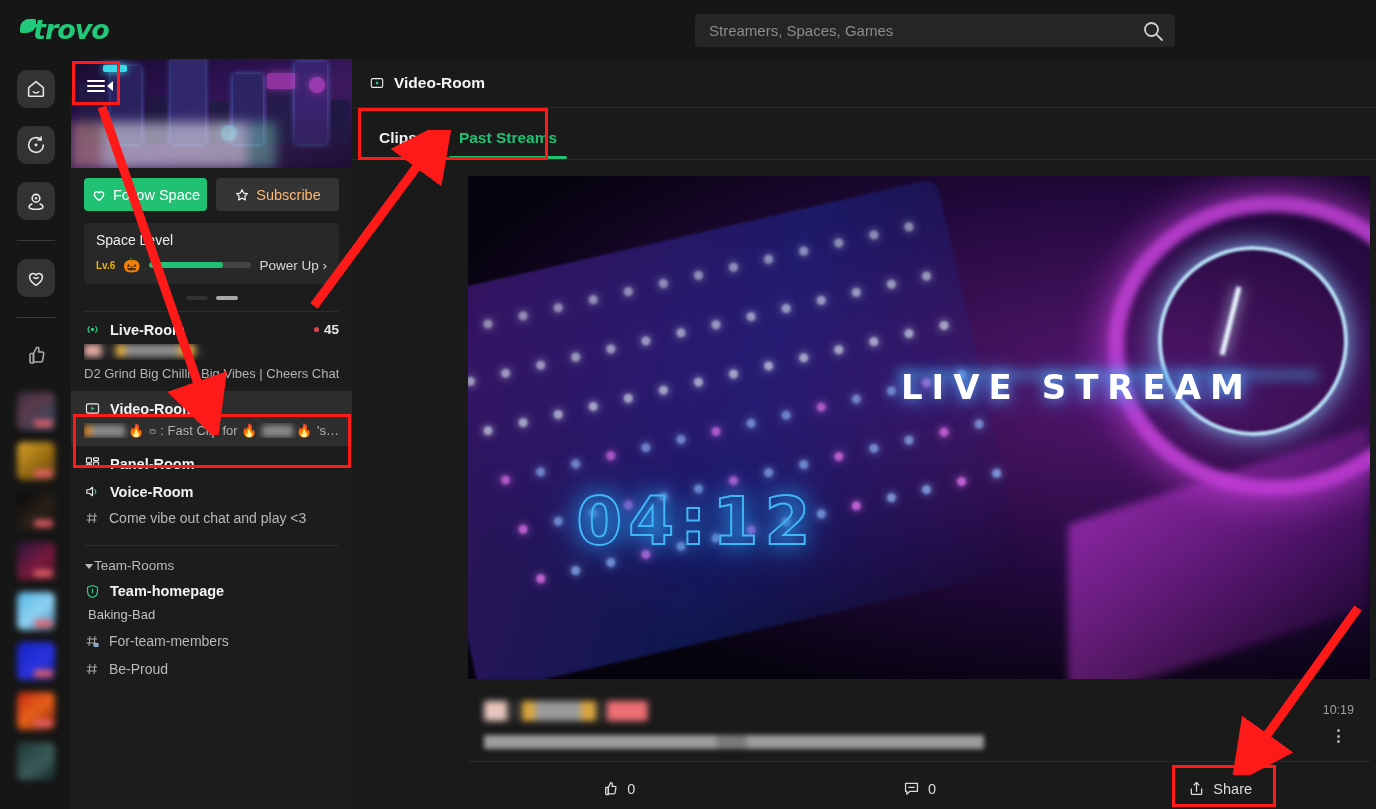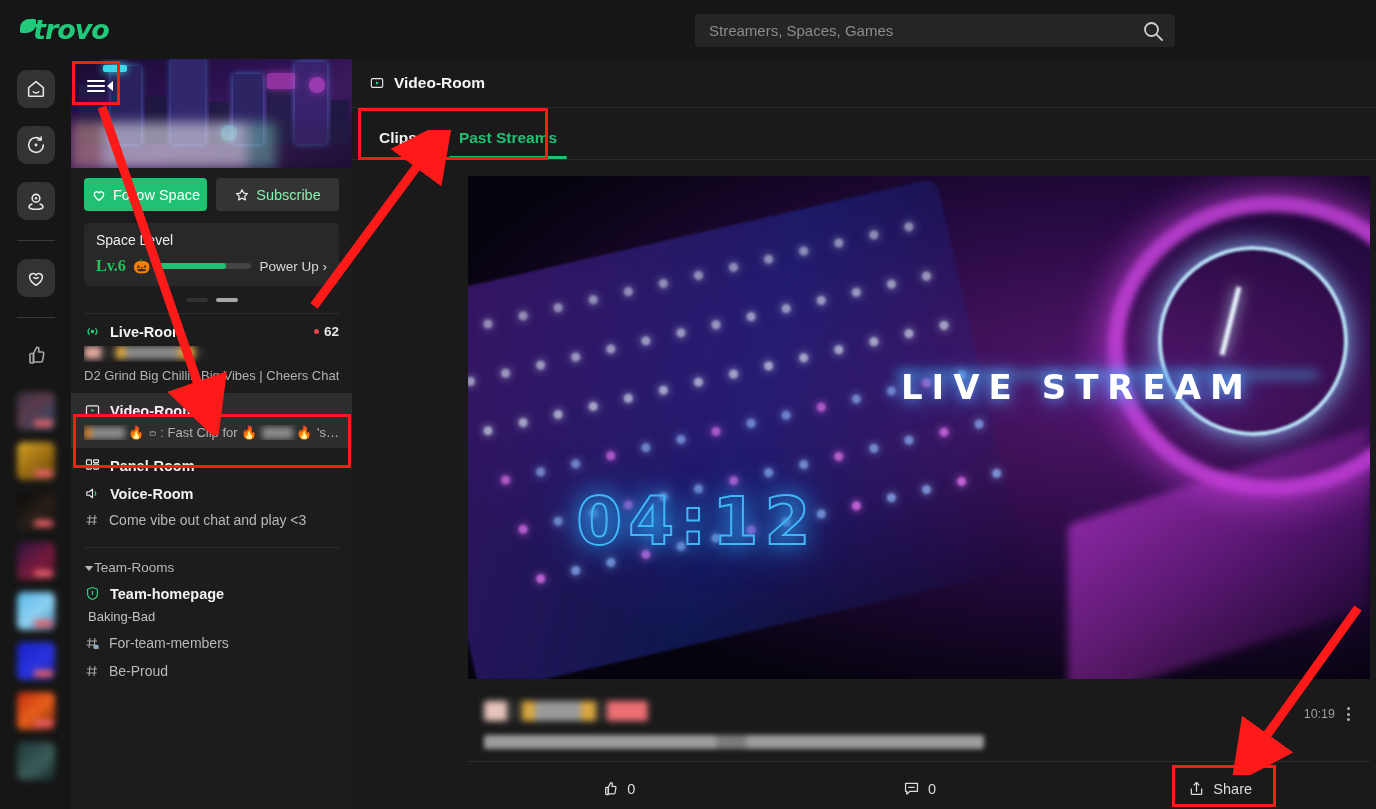--- a/index.html
+++ b/index.html
@@ -92,29 +92,29 @@
     z-index: 5;
   }
   .hl-box { position: absolute; border: 3px solid #ff1a1a; pointer-events: none; z-index: 60; }
   #btnrow { display: flex; gap: 9px; margin-top: 10px; padding: 0 13px; }
   .btn {
     height: 33px; border-radius: 4px; display: flex; align-items: center;
     justify-content: center; gap: 6px; font-size: 14.5px; cursor: pointer;
     font-weight: 500;
   }
   #follow-btn { flex: 1; background: #21c173; color: #fff; }
-  #subscribe-btn { flex: 1; background: #343434; color: #86efac; align-items: center; }
+  #subscribe-btn { flex: 1; background: #343434; color: #fdba74; align-items: center; }
 
   #levelcard {
     margin: 12px 13px 0 13px; background: #282828; border-radius: 5px;
     padding: 9px 12px 11px 12px;
   }
   #level-title { font-size: 14px; color: #ededed; font-weight: 500; }
   #level-row { display: flex; align-items: center; gap: 8px; margin-top: 9px; }
-  #level-num { font-size: 16px; font-weight: bold; color: #22c55e; font-family: Liberation Serif, serif; }
+  #level-num { font-size: 10px; font-weight: bold; color: #eab308; }
   #level-emoji { font-size: 14px; }
   #level-bar {
     flex: 1; height: 6px; border-radius: 3px; background: #444; overflow: hidden;
   }
   #level-fill { height: 100%; width: 72%; background: #21c173; border-radius: 3px; }
   #powerup { font-size: 13.5px; color: #d8d8d8; white-space: nowrap; cursor: pointer; }
 
   #dots { display: flex; gap: 8px; justify-content: center; margin-top: 12px; }
   .dot { width: 22px; height: 4px; border-radius: 2px; background: #323232; cursor: pointer; }
   .dot.on { background: #a8a8a8; }
@@ -130,21 +130,21 @@
   .room-count .rdot { width: 5px; height: 5px; border-radius: 50%; background: #e0464f; display: inline-block; }
   .room-sub { font-size: 13px; color: #b2b2b2; margin-top: 6px; white-space: nowrap; overflow: hidden; }
   .blurtext { filter: blur(3.4px); display: inline-block; }
   .sub-item { font-size: 14px; color: #b8b8b8; display: flex; align-items: center; gap: 9px; padding: 8px 13px; cursor: pointer; }
   .room.active { background: #2e2e2e; }
 
   #team-header {
     display: flex; align-items: center; font-size: 13.5px;
     color: #b8b8b8; padding: 12px 13px 4px 13px; cursor: pointer;
   }
-  .team-row { padding: 6px 13px; display: flex; align-items: center; gap: 9px; cursor: pointer; }
+  .team-row { padding: 6px 13px; display: flex; align-items: flex-start; gap: 9px; cursor: pointer; }
   .team-row .label { font-size: 14.5px; font-weight: bold; color: #f2f2f2; }
   .team-row .label.dim { font-weight: normal; color: #b8b8b8; font-size: 14px; }
   .team-sub { font-size: 13px; color: #c2c2c2; padding: 1px 13px 5px 17px; }
 
   
   #main {
     position: absolute; left: 352px; top: 59px; width: 1024px; height: 750px;
     background: #1a1a1a;
   }
   #main-head {
@@ -188,21 +188,21 @@
 
   #meta { position: absolute; left: 116px; top: 628px; width: 902px; }
   #meta-top { display: flex; align-items: flex-start; padding: 14px 16px 12px 16px; }
   #meta-left { flex: 1; }
   #uploader { height: 20px; width: 185px; filter: blur(3.2px);
     background: linear-gradient(90deg,#e7c5bd 0 12%,#2a2a2a 13% 20%,#d9a63e 21% 27%,#9a9a9a 28% 52%,#d9a63e 53% 60%,#2a2a2a 61% 66%,#ee6f74 67% 88%,transparent 89% 100%);
     border-radius: 3px; }
   #vidtitle { margin-top: 14px; height: 14px; width: 500px; filter: blur(2.6px);
     background: linear-gradient(90deg,#9c9c9c 0 46%,#7b7b7b 47% 52%,#9c9c9c 53% 100%);
     border-radius: 2px; }
-  #meta-right { display: flex; align-items: center; gap: 8px; padding-top: 2px; }
+  #meta-right { display: flex; align-items: center; gap: 8px; padding-top: 2px; flex-direction: column; }
   #timestamp { font-size: 12.5px; color: #9d9d9d; }
   #kebab { display: flex; flex-direction: column; gap: 2.5px; cursor: pointer; padding: 4px; }
   #kebab i { width: 3px; height: 3px; border-radius: 50%; background: #b0b0b0; display: block; }
 
   #actions {
     border-top: 1px solid #2c2c2c; height: 54px; display: flex; align-items: center;
   }
   .act { flex: 1; display: flex; align-items: center; justify-content: center; gap: 7px;
     font-size: 14.5px; color: #dcdcdc; cursor: pointer; }
 
@@ -354,21 +354,21 @@
 
     <div class="room">
       <div class="room-head">
         <svg width="17" height="17" viewBox="0 0 24 24" fill="none" stroke="#2ecb7e" stroke-width="1.8" stroke-linecap="round">
           <circle cx="12" cy="12" r="2.4" fill="#2ecb7e" stroke="none"></circle>
           <path d="M7.5 8a6 6 0 0 0 0 8M16.5 8a6 6 0 0 1 0 8"></path>
         </svg>
         <span class="room-name">Live-Room</span>
         <span class="room-count">
           <i class="rdot"></i>
-            <span>62</span>
+            <span>45</span>
         </span>
       </div>
       <div class="room-sub">
         <span class="blurtext" style="width:120px;height:13px;background:linear-gradient(90deg,#e0a8a0 0 14%,#2a2a2a 15% 26%,#d9a63e 27% 34%,#8c8c8c 35% 78%,#d9a63e 79% 92%,#2a2a2a 93% 100%);border-radius:2px;"></span>
       </div>
       <div class="room-sub">D2 Grind Big Chillin Big Vibes | Cheers Chat …</div>
     </div>
 
     <div class="room active" style="margin-top:2px;">
       <div class="room-head">

